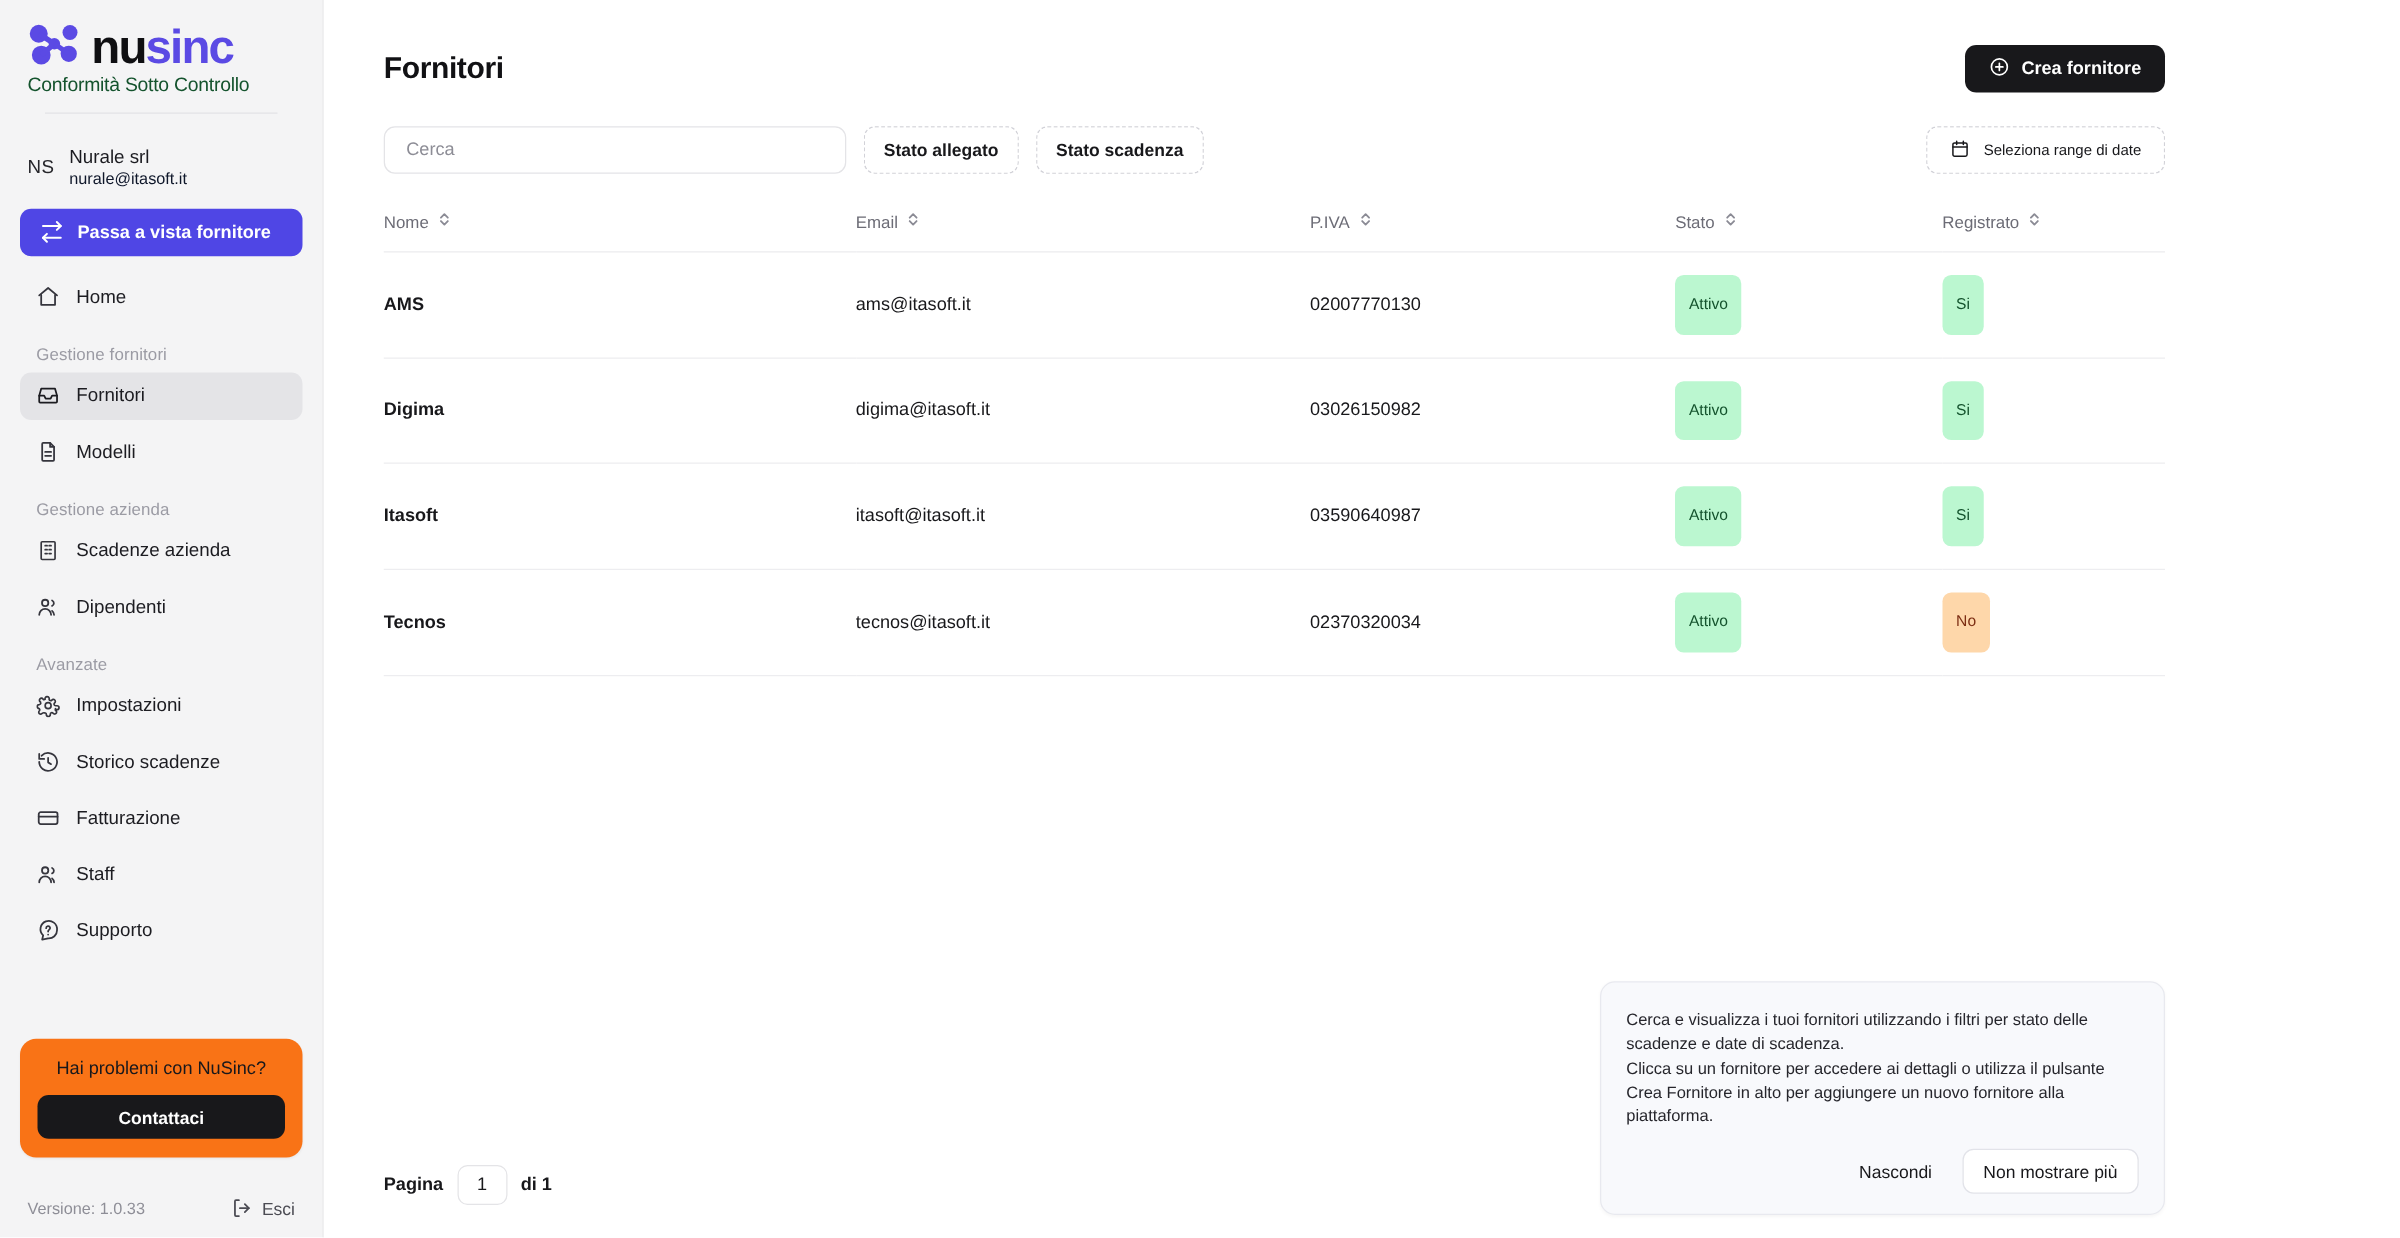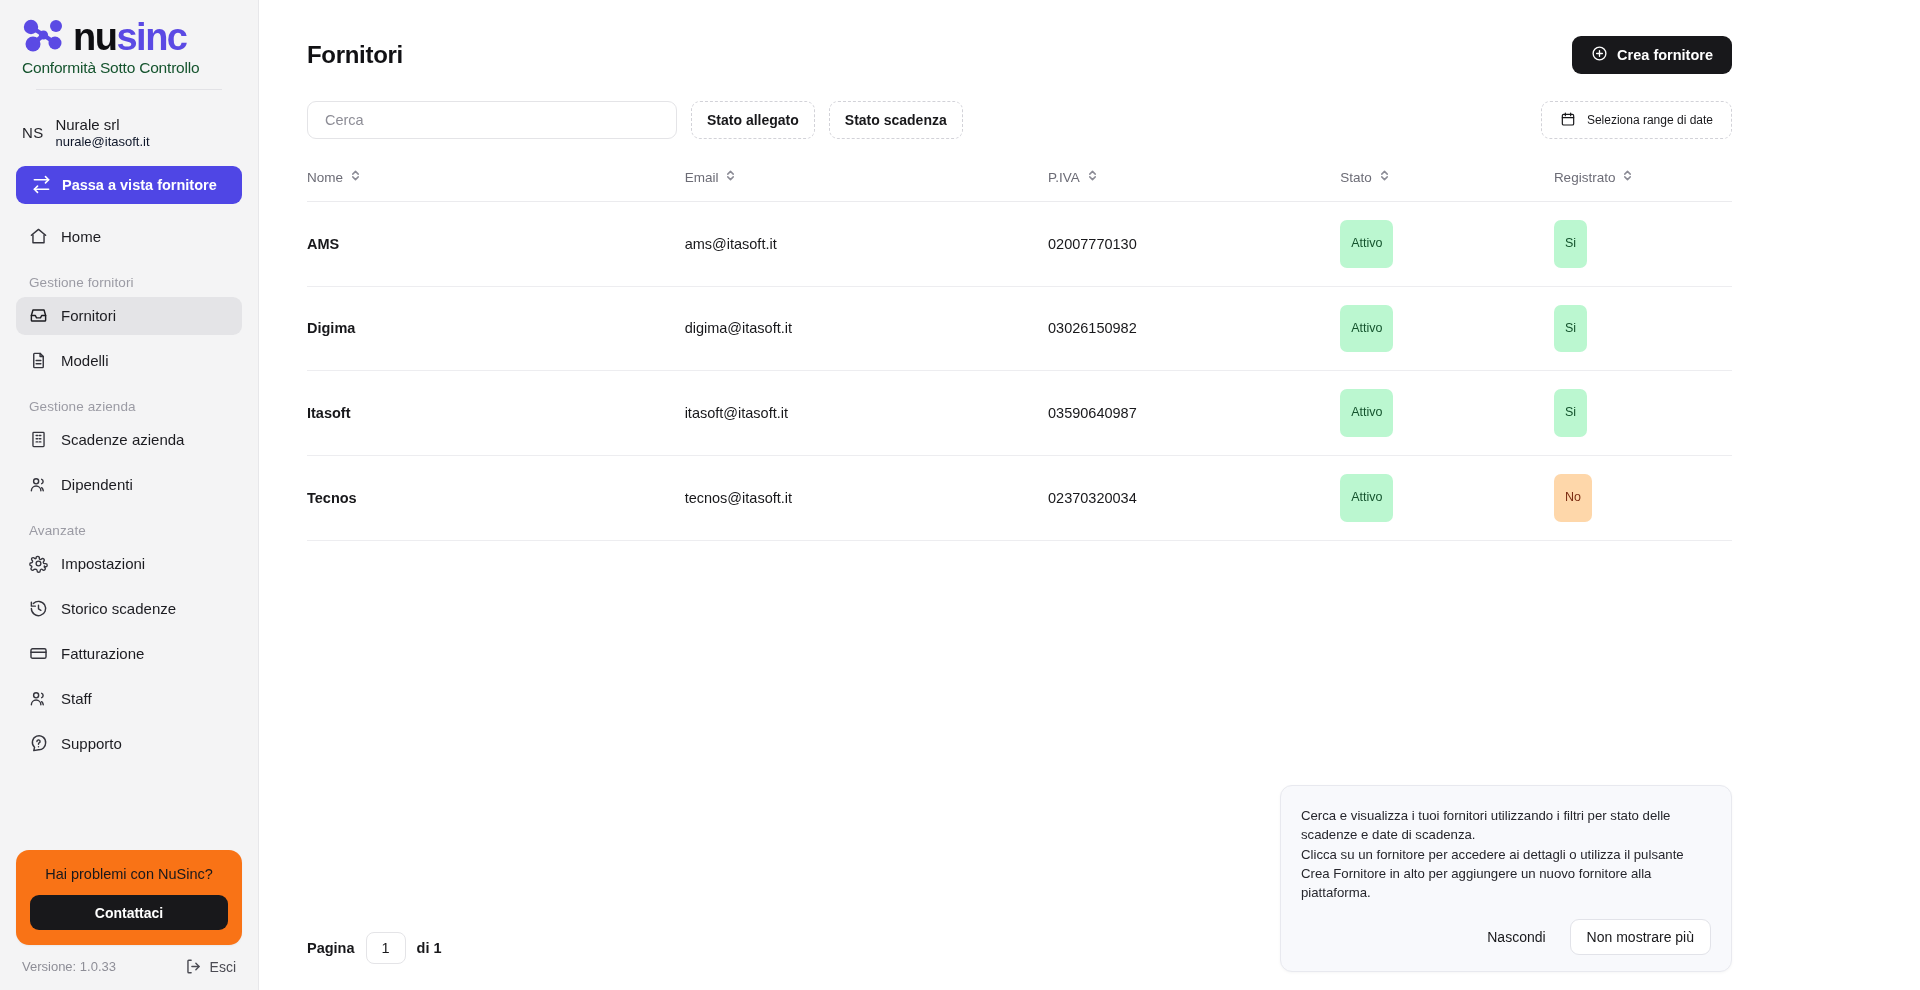--- a/index.html
+++ b/index.html
@@ -65,21 +65,21 @@
     box-shadow: 0 1px 2px rgba(0,0,0,.05);
   }
   .help-title { font-size: 14.5px; color: #18181c; text-align: center; font-weight: 400; }
   .help-btn {
     margin-top: 13px; width: 100%; height: 35px; border-radius: 9px;
     background: #18181b; color: #fff; font-size: 14px; font-weight: 700;
     border: none; cursor: pointer; font-family: inherit;
   }
   .side-footer {
     display: flex; align-items: center; justify-content: space-between;
-    padding: 12px 22px 14px 22px;
+    padding: 31px 22px 14px 22px;
   }
   .version { font-size: 13px; color: #8e8e97; }
   .logout { display: flex; align-items: center; gap: 7px; font-size: 14px; color: #4b4b53; cursor: pointer; }
 
   
   .main { flex: 1 1 auto; position: relative; background: #fff; height: 990px; }
   .page-head {
     display: flex; align-items: center; justify-content: space-between;
     padding: 36px 48px 0 48px;
   }

